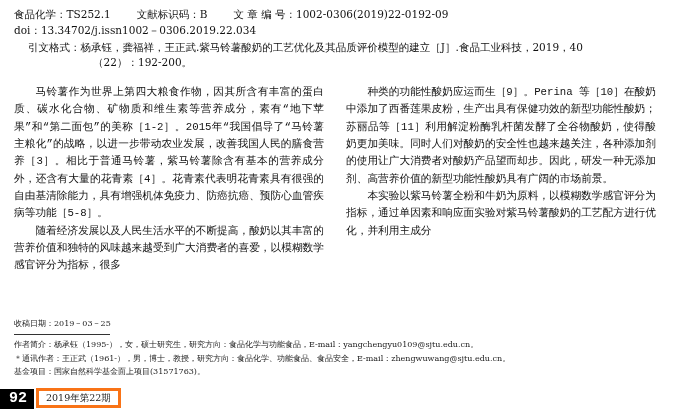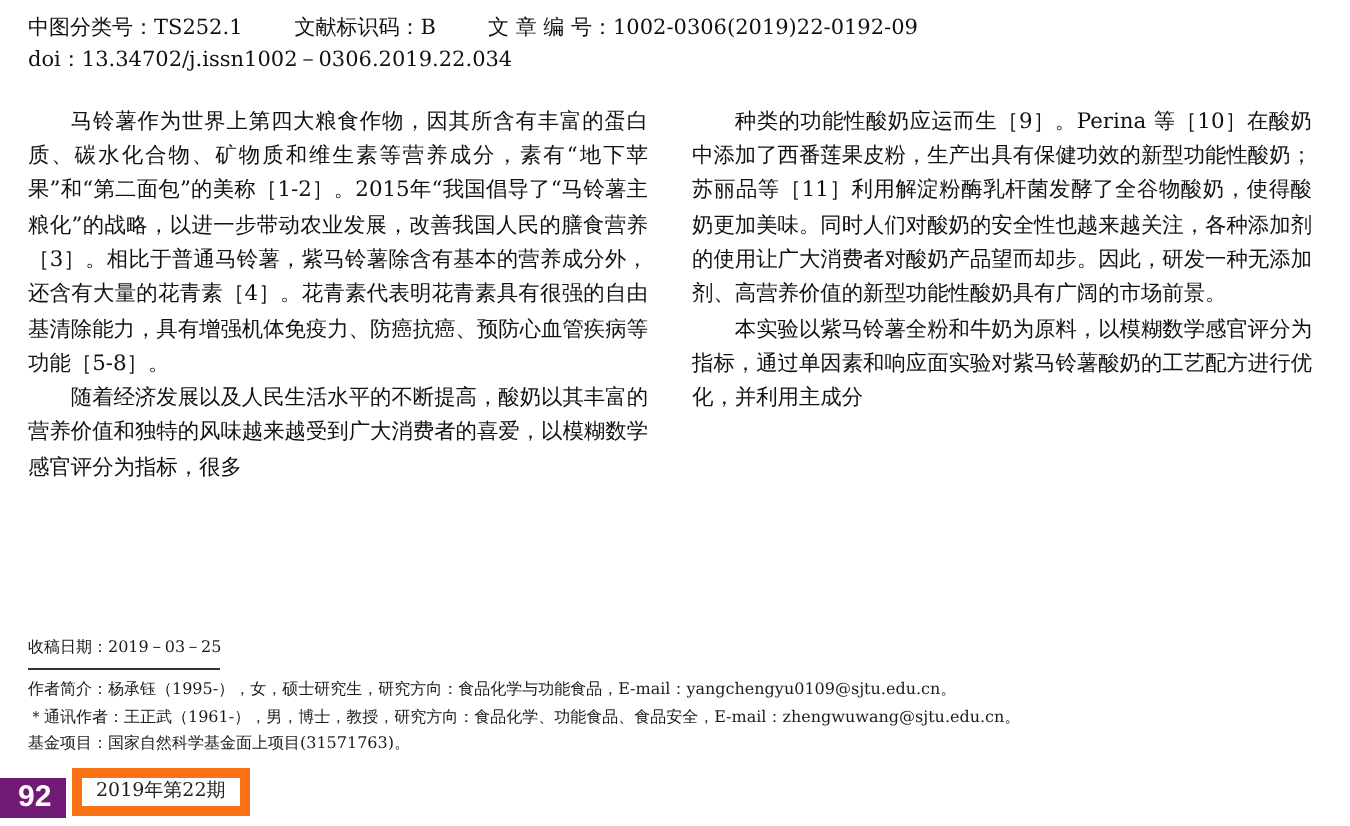--- a/index.html
+++ b/index.html
@@ -68,20 +68,21 @@
   .col {
     width: 310px;
     font-size: 10.7px;
     line-height: 1.62;
     text-align: justify;
     text-justify: inter-ideograph;
   }
   .col p {
     margin: 0;
     text-indent: 2em;
+    font-family: Liberation Mono, monospace;
   }
 
   
   .footnotes {
     position: absolute;
     left: 14px;
     bottom: 34px;
     width: 420px;
     font-size: 8px;
     line-height: 1.72;
@@ -102,54 +103,61 @@
     position: absolute;
     left: 0;
     bottom: 0;
     height: 26px;
     width: 100%;
   }
   .page-num {
     position: absolute;
     left: 0;
     bottom: 4px;
-    background: #701a75;
+    background: #000000;
     color: #ffffff;
-    font-family: Liberation Sans, sans-serif;
+    font-family: Liberation Mono, monospace;
     font-weight: bold;
     font-size: 15px;
     padding: 1px 7px 2px 9px;
     line-height: 1.15;
   }
   .issue {
     position: absolute;
     left: 36px;
     bottom: 5px;
     font-size: 9.5px;
     color: #222;
   }
   .issue-box {
-    border: 5px solid #f97316;
+    border: 3px solid #f97316;
     padding: 1px 7px 2px 7px;
     display: inline-block;
     line-height: 1.2;
   }
 </style>
 </head>
 <body>
 
 <div class="page">
 
   <div class="meta">
     <div class="meta-row">
-      <span class="cell"><span>中图分类号：</span><span>TS252.1</span></span>
+      <span class="cell"><span>食品化学：</span><span>TS252.1</span></span>
       <span class="cell"><span>文献标识码：</span><span>B</span></span>
       <span class="cell last"><span>文 章 编 号：</span><span>1002-0306(2019)22-0192-09</span></span>
     </div>
     <div class="meta-line">doi：13.34702/j.issn1002－0306.2019.22.034</div>
+    <div class="cite">
+      <span class="cite-label">引文格式：</span>
+      <span class="cite-body">
+        <span class="l1">杨承钰，龚福祥，王正武.紫马铃薯酸奶的工艺优化及其品质评价模型的建立［J］.食品工业科技，2019，40</span>
+        <div class="l2">（22）：192-200。</div>
+      </span>
+    </div>
   </div>
 
   <div class="columns">
     <div class="col">
       <p>马铃薯作为世界上第四大粮食作物，因其所含有丰富的蛋白质、碳水化合物、矿物质和维生素等营养成分，素有“地下苹果”和“第二面包”的美称［1-2］。2015年“我国倡导了“马铃薯主粮化”的战略，以进一步带动农业发展，改善我国人民的膳食营养［3］。相比于普通马铃薯，紫马铃薯除含有基本的营养成分外，还含有大量的花青素［4］。花青素代表明花青素具有很强的自由基清除能力，具有增强机体免疫力、防癌抗癌、预防心血管疾病等功能［5-8］。</p>
       <p>随着经济发展以及人民生活水平的不断提高，酸奶以其丰富的营养价值和独特的风味越来越受到广大消费者的喜爱，以模糊数学感官评分为指标，很多</p>
     </div>
     <div class="col">
       <p>种类的功能性酸奶应运而生［9］。Perina 等［10］在酸奶中添加了西番莲果皮粉，生产出具有保健功效的新型功能性酸奶；苏丽品等［11］利用解淀粉酶乳杆菌发酵了全谷物酸奶，使得酸奶更加美味。同时人们对酸奶的安全性也越来越关注，各种添加剂的使用让广大消费者对酸奶产品望而却步。因此，研发一种无添加剂、高营养价值的新型功能性酸奶具有广阔的市场前景。</p>
       <p>本实验以紫马铃薯全粉和牛奶为原料，以模糊数学感官评分为指标，通过单因素和响应面实验对紫马铃薯酸奶的工艺配方进行优化，并利用主成分</p>

